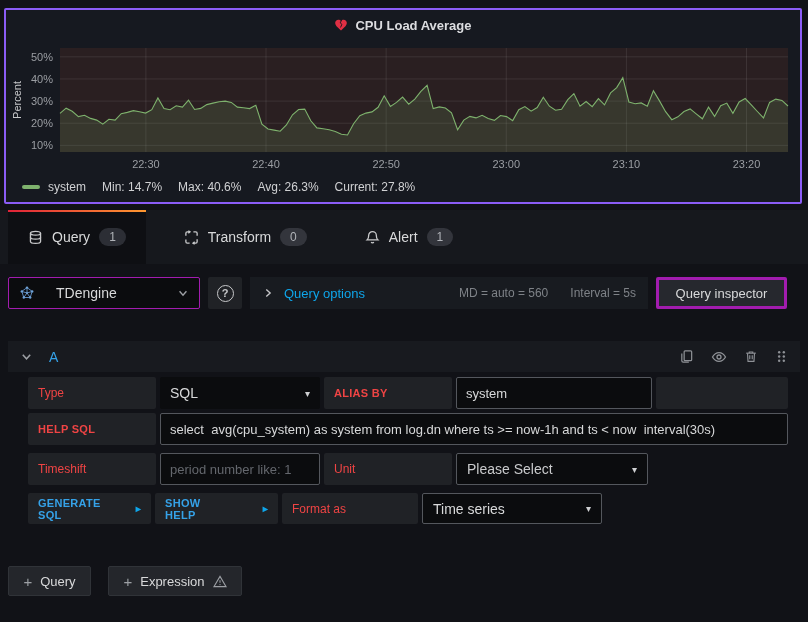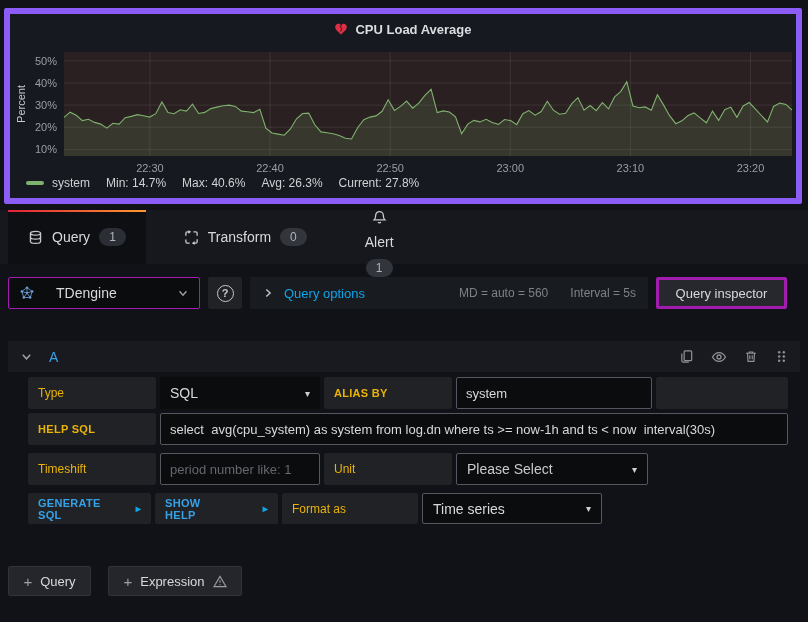--- a/index.html
+++ b/index.html
@@ -2,21 +2,21 @@
 <html><head>
 <meta charset="utf-8">
 <style>
   * { margin:0; padding:0; box-sizing:border-box; }
   html,body { width:808px; height:622px; background:#111217; overflow:hidden;
     font-family:"Liberation Sans", sans-serif; color:#d8d9da; }
   .abs { position:absolute; }
 
   
   #panel { left:4px; top:8px; width:798px; height:196px; background:#161920;
-    border:6px solid #8b5cf6; border-radius:2px; }
+    border:2px solid #8b5cf6; border-radius:2px; }
   #panel-title { height:30px; display:flex; align-items:center; justify-content:center;
     gap:7px; font-size:13px; font-weight:700; color:#dcdde0; }
   #chart { position:absolute; left:2px; top:32px; }
   #legend { position:absolute; left:16px; bottom:8px; display:flex; align-items:center;
     gap:16px; font-size:12px; color:#d0d1d3; }
   .legend-dash { width:18px; height:4px; border-radius:2px; background:#7eb26d; }
 
   
   #tabbar { left:0; top:210px; width:808px; height:54px; background:#16181d;
     display:flex; align-items:stretch; padding-left:8px; }
@@ -49,21 +49,21 @@
     justify-content:center; font-size:13px; font-weight:500; cursor:pointer; }
 
   
   #qheader { left:8px; top:341px; width:792px; height:31px; background:#181a1f;
     display:flex; align-items:center; padding:0 12px; }
   #ref-id { color:#35a2e8; font-size:14px; font-weight:500; margin-left:16px; }
   #qh-icons { margin-left:auto; display:flex; align-items:center; gap:17px; color:#8e9196; }
   #qh-icons span { display:flex; cursor:pointer; }
 
   
-  .row-label { position:absolute; background:#202226; color:#eab308; font-size:12px;
+  .row-label { position:absolute; background:#202226; color:#ef4444; font-size:12px;
     font-weight:500; display:flex; align-items:center; padding:0 10px; border-radius:2px;
     height:32px; }
   .row-label.caps { font-weight:700; font-size:11px; letter-spacing:.3px; }
   .field-input { position:absolute; height:32px; background:#0b0c0e; border:1px solid #54575d;
     border-radius:2px; color:#d8d9da; font-size:13px; padding:0 9px;
     font-family:"Liberation Sans", sans-serif; }
   .field-input::placeholder { color:#64676d; }
   .sel { position:absolute; height:32px; background:#0b0c0e; border-radius:2px;
     display:flex; align-items:center; padding:0 10px; font-size:14px; cursor:pointer;text-align:right; }
   .sel.bordered { border:1px solid #54575d; }
@@ -152,21 +152,21 @@
         <path d="M4.6 0.8 6.4 2 4.6 3.3"></path>
         <path d="M14 9.8v2.8c0 .8-.6 1.4-1.4 1.4H9.8"></path>
         <path d="M11.4 15.2 9.6 14l1.8-1.3"></path>
         <path d="M10 2h2.6C13.4 2 14 2.6 14 3.4V6"></path>
         <path d="M6 14H3.4C2.6 14 2 13.4 2 12.6V10"></path>
       </svg>
     </span>
     <span>Transform</span>
     <span class="badge">0</span>
   </div>
-  <div class="tab" style="margin-left:18px;flex-direction:column;">
+  <div class="tab" style="margin-left:18px;">
     <span class="ticon">
       <svg class="icon" width="15" height="15" viewBox="0 0 16 16" fill="none" stroke="#c7c8ca" stroke-width="1.4">
         <path d="M8 1.8a4.1 4.1 0 0 1 4.1 4.1c0 3 .8 4 1.5 4.6H2.4c.7-.6 1.5-1.6 1.5-4.6A4.1 4.1 0 0 1 8 1.8z"></path>
         <path d="M6.7 12.8a1.35 1.35 0 0 0 2.6 0"></path>
       </svg>
     </span>
     <span>Alert</span>
     <span class="badge">1</span>
   </div>
 </div>

